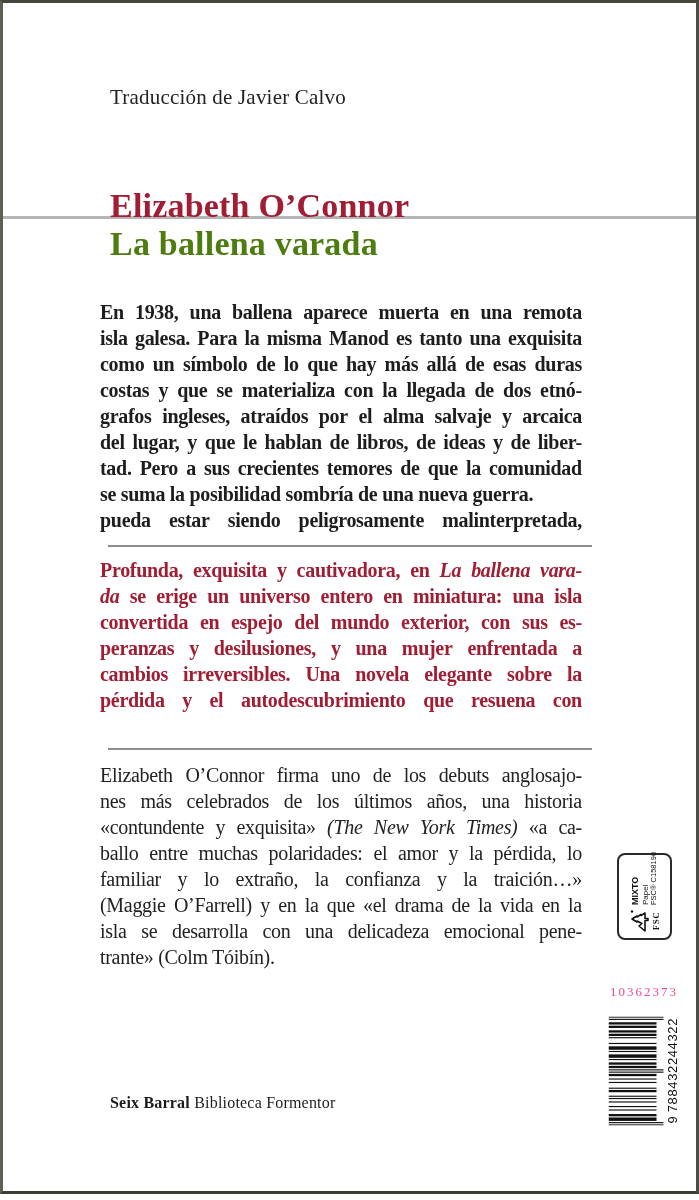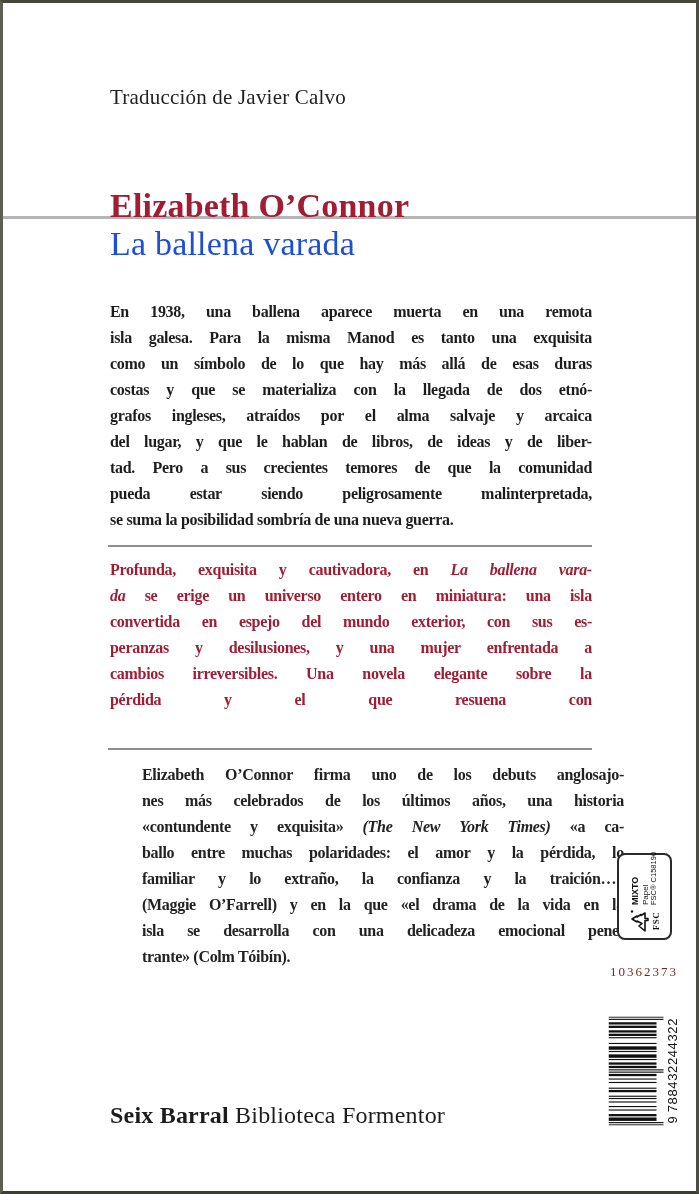--- a/index.html
+++ b/index.html
@@ -19,60 +19,59 @@
   }
   .credit{
     position:absolute;left:110px;top:85px;font-size:21px;color:#222;
     letter-spacing:0.2px;
   }
   .author{
     position:absolute;left:110px;top:187px;font-size:34px;font-weight:700;
     color:#a01d33;letter-spacing:0.2px;z-index:2;
   }
   .title{
-    position:absolute;left:110px;top:225px;font-size:34px;font-weight:400;
-    color:#1d4ed8;letter-spacing:0.2px;
+    position:absolute;left:110px;top:225px;font-size:34px;font-weight:700;
+    color:#4d7c0f;letter-spacing:0.2px;
   }
   .para{
-    position:absolute;left:110px;width:482px;font-size:16px;
+    position:absolute;left:100px;width:482px;font-size:20px;
     letter-spacing:-0.3px;line-height:26px;
   }
   .para .line{height:26px;overflow:hidden;white-space:nowrap;}
   .para .line.just{display:flex;justify-content:space-between;}
   .para .it{font-style:italic;}
   .para-synopsis{top:299px;font-weight:700;color:#1d1d1d;}
   .para-highlight{top:557px;font-weight:700;color:#a01d33;text-align:right;}
-  .para-press{top:762px;font-weight:700;color:#222;margin-left:32px;}
+  .para-press{top:762px;font-weight:400;color:#222;}
   .colrule{position:absolute;left:108px;width:484px;height:2px;background:#8e8e8e;}
   .rule-top{top:545px;}
   .rule-bottom{top:748px;}
   .publisher{
-    position:absolute;left:110px;top:1094px;font-size:24px;color:#1c1c1c;
+    position:absolute;left:110px;top:1094px;font-size:16px;color:#1c1c1c;
     letter-spacing:0.2px;
-    margin-top:8px;
   }
   .publisher .imprint{font-weight:700;}
   
   .fsc-wrap{
     position:absolute;left:601px;top:869px;width:87px;height:55px;
     transform:rotate(-90deg);
     display:flex;align-items:center;gap:4px;
     border:2px solid #2a2a2a;border-radius:8px;background:#fff;
     box-sizing:border-box;padding:4px 5px;
     font-family:"Liberation Sans","DejaVu Sans",sans-serif;
   }
   .fsc-logo{width:26px;display:flex;flex-direction:column;align-items:center;}
   .fsc-logo .fsc-word{font-size:9px;font-weight:700;letter-spacing:0.5px;color:#111;font-family:"Liberation Serif",serif;}
   .fsc-text{display:flex;flex-direction:column;justify-content:center;line-height:1.15;color:#111;}
   .fsc-text .l1{font-size:9px;font-weight:700;}
   .fsc-text .l2{font-size:8px;}
   .fsc-text .l3{font-size:7.5px;white-space:nowrap;}
   .print-code{
-    position:absolute;left:606px;top:964px;width:76px;text-align:center;
-    font-size:13px;letter-spacing:2px;color:#7f1d1d;
+    position:absolute;left:606px;top:984px;width:76px;text-align:center;
+    font-size:13px;letter-spacing:2px;color:#ec4899;
   }
   
   .barcode-wrap{
     position:absolute;left:587px;top:1035px;width:115px;height:72px;
     transform:rotate(-90deg);background:#fff;
     display:flex;flex-direction:column;align-items:center;
   }
   .barcode-digits{
     font-size:13px;color:#111;line-height:14px;width:105px;
     display:flex;font-family:"Liberation Sans","DejaVu Sans",sans-serif;
@@ -173,28 +172,28 @@
       <span>Pero</span>
       <span>a</span>
       <span>sus</span>
       <span>crecientes</span>
       <span>temores</span>
       <span>de</span>
       <span>que</span>
       <span>la</span>
       <span>comunidad</span>
     </div>
+    <div class="line last"><span>se </span><span>suma </span><span>la </span><span>posibilidad </span><span>sombría </span><span>de </span><span>una </span><span>nueva </span><span>guerra.</span></div>
     <div class="line just">
       <span>pueda</span>
       <span>estar</span>
       <span>siendo</span>
       <span>peligrosamente</span>
       <span>malinterpretada,</span>
     </div>
-    <div class="line last"><span>se </span><span>suma </span><span>la </span><span>posibilidad </span><span>sombría </span><span>de </span><span>una </span><span>nueva </span><span>guerra.</span></div>
   </div>
 
 <div class="colrule rule-top"></div>
 <div class="para para-highlight">
     <div class="line just">
       <span>Profunda,</span>
       <span>exquisita</span>
       <span>y</span>
       <span>cautivadora,</span>
       <span>en</span>
@@ -241,20 +240,21 @@
       <span>Una</span>
       <span>novela</span>
       <span>elegante</span>
       <span>sobre</span>
       <span>la</span>
     </div>
     <div class="line just">
       <span>pérdida</span>
       <span>y</span>
       <span>el</span>
+      <span>autodescubrimiento</span>
       <span>que</span>
       <span>resuena</span>
       <span>con</span>
     </div>
   </div>
 <div class="colrule rule-bottom"></div>
 
 <div class="para para-press">
     <div class="line just">
       <span>Elizabeth</span>

